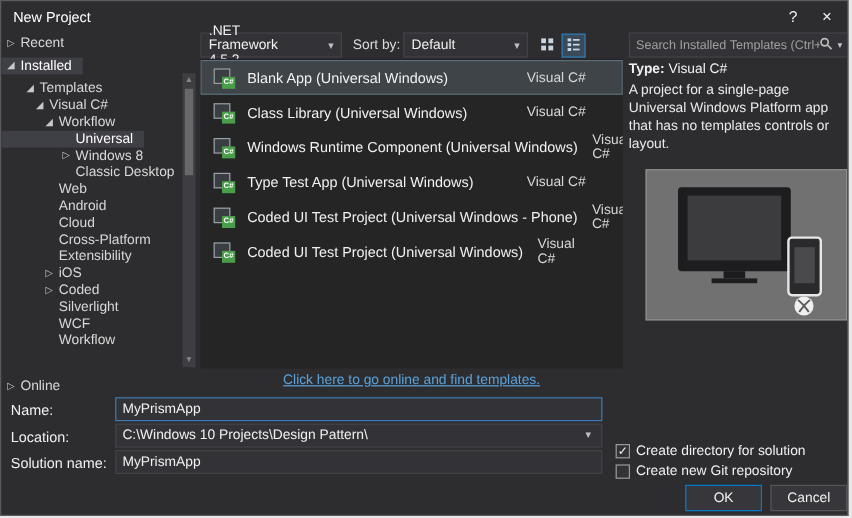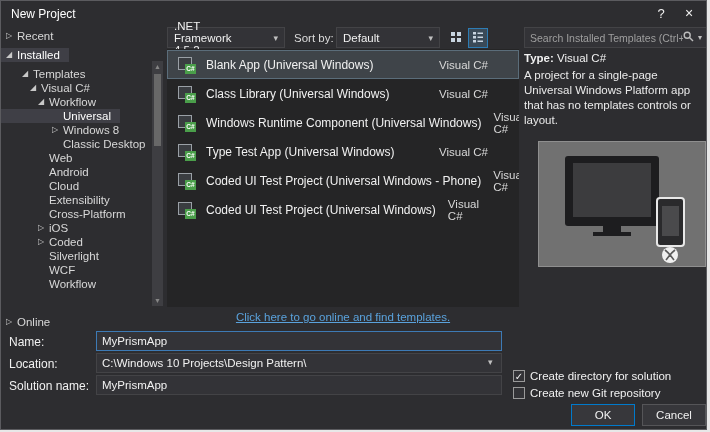--- a/index.html
+++ b/index.html
@@ -142,25 +142,25 @@
       <div class="tree-row" style="padding-left: 37px;">
         <span class="tree-arrow"></span>
         <span>Android</span>
       </div>
       <div class="tree-row" style="padding-left: 37px;">
         <span class="tree-arrow"></span>
         <span>Cloud</span>
       </div>
       <div class="tree-row" style="padding-left: 37px;">
         <span class="tree-arrow"></span>
+        <span>Cross-Platform</span>
+      </div>
+      <div class="tree-row" style="padding-left: 37px;">
+        <span class="tree-arrow"></span>
         <span>Extensibility</span>
-      </div>
-      <div class="tree-row" style="padding-left: 37px;">
-        <span class="tree-arrow"></span>
-        <span>Cross-Platform</span>
       </div>
       <div class="tree-row" style="padding-left: 37px;">
         <span class="tree-arrow">▷</span>
         <span>iOS</span>
       </div>
       <div class="tree-row" style="padding-left: 37px;">
         <span class="tree-arrow">▷</span>
         <span>Coded</span>
       </div>
       <div class="tree-row" style="padding-left: 37px;">

